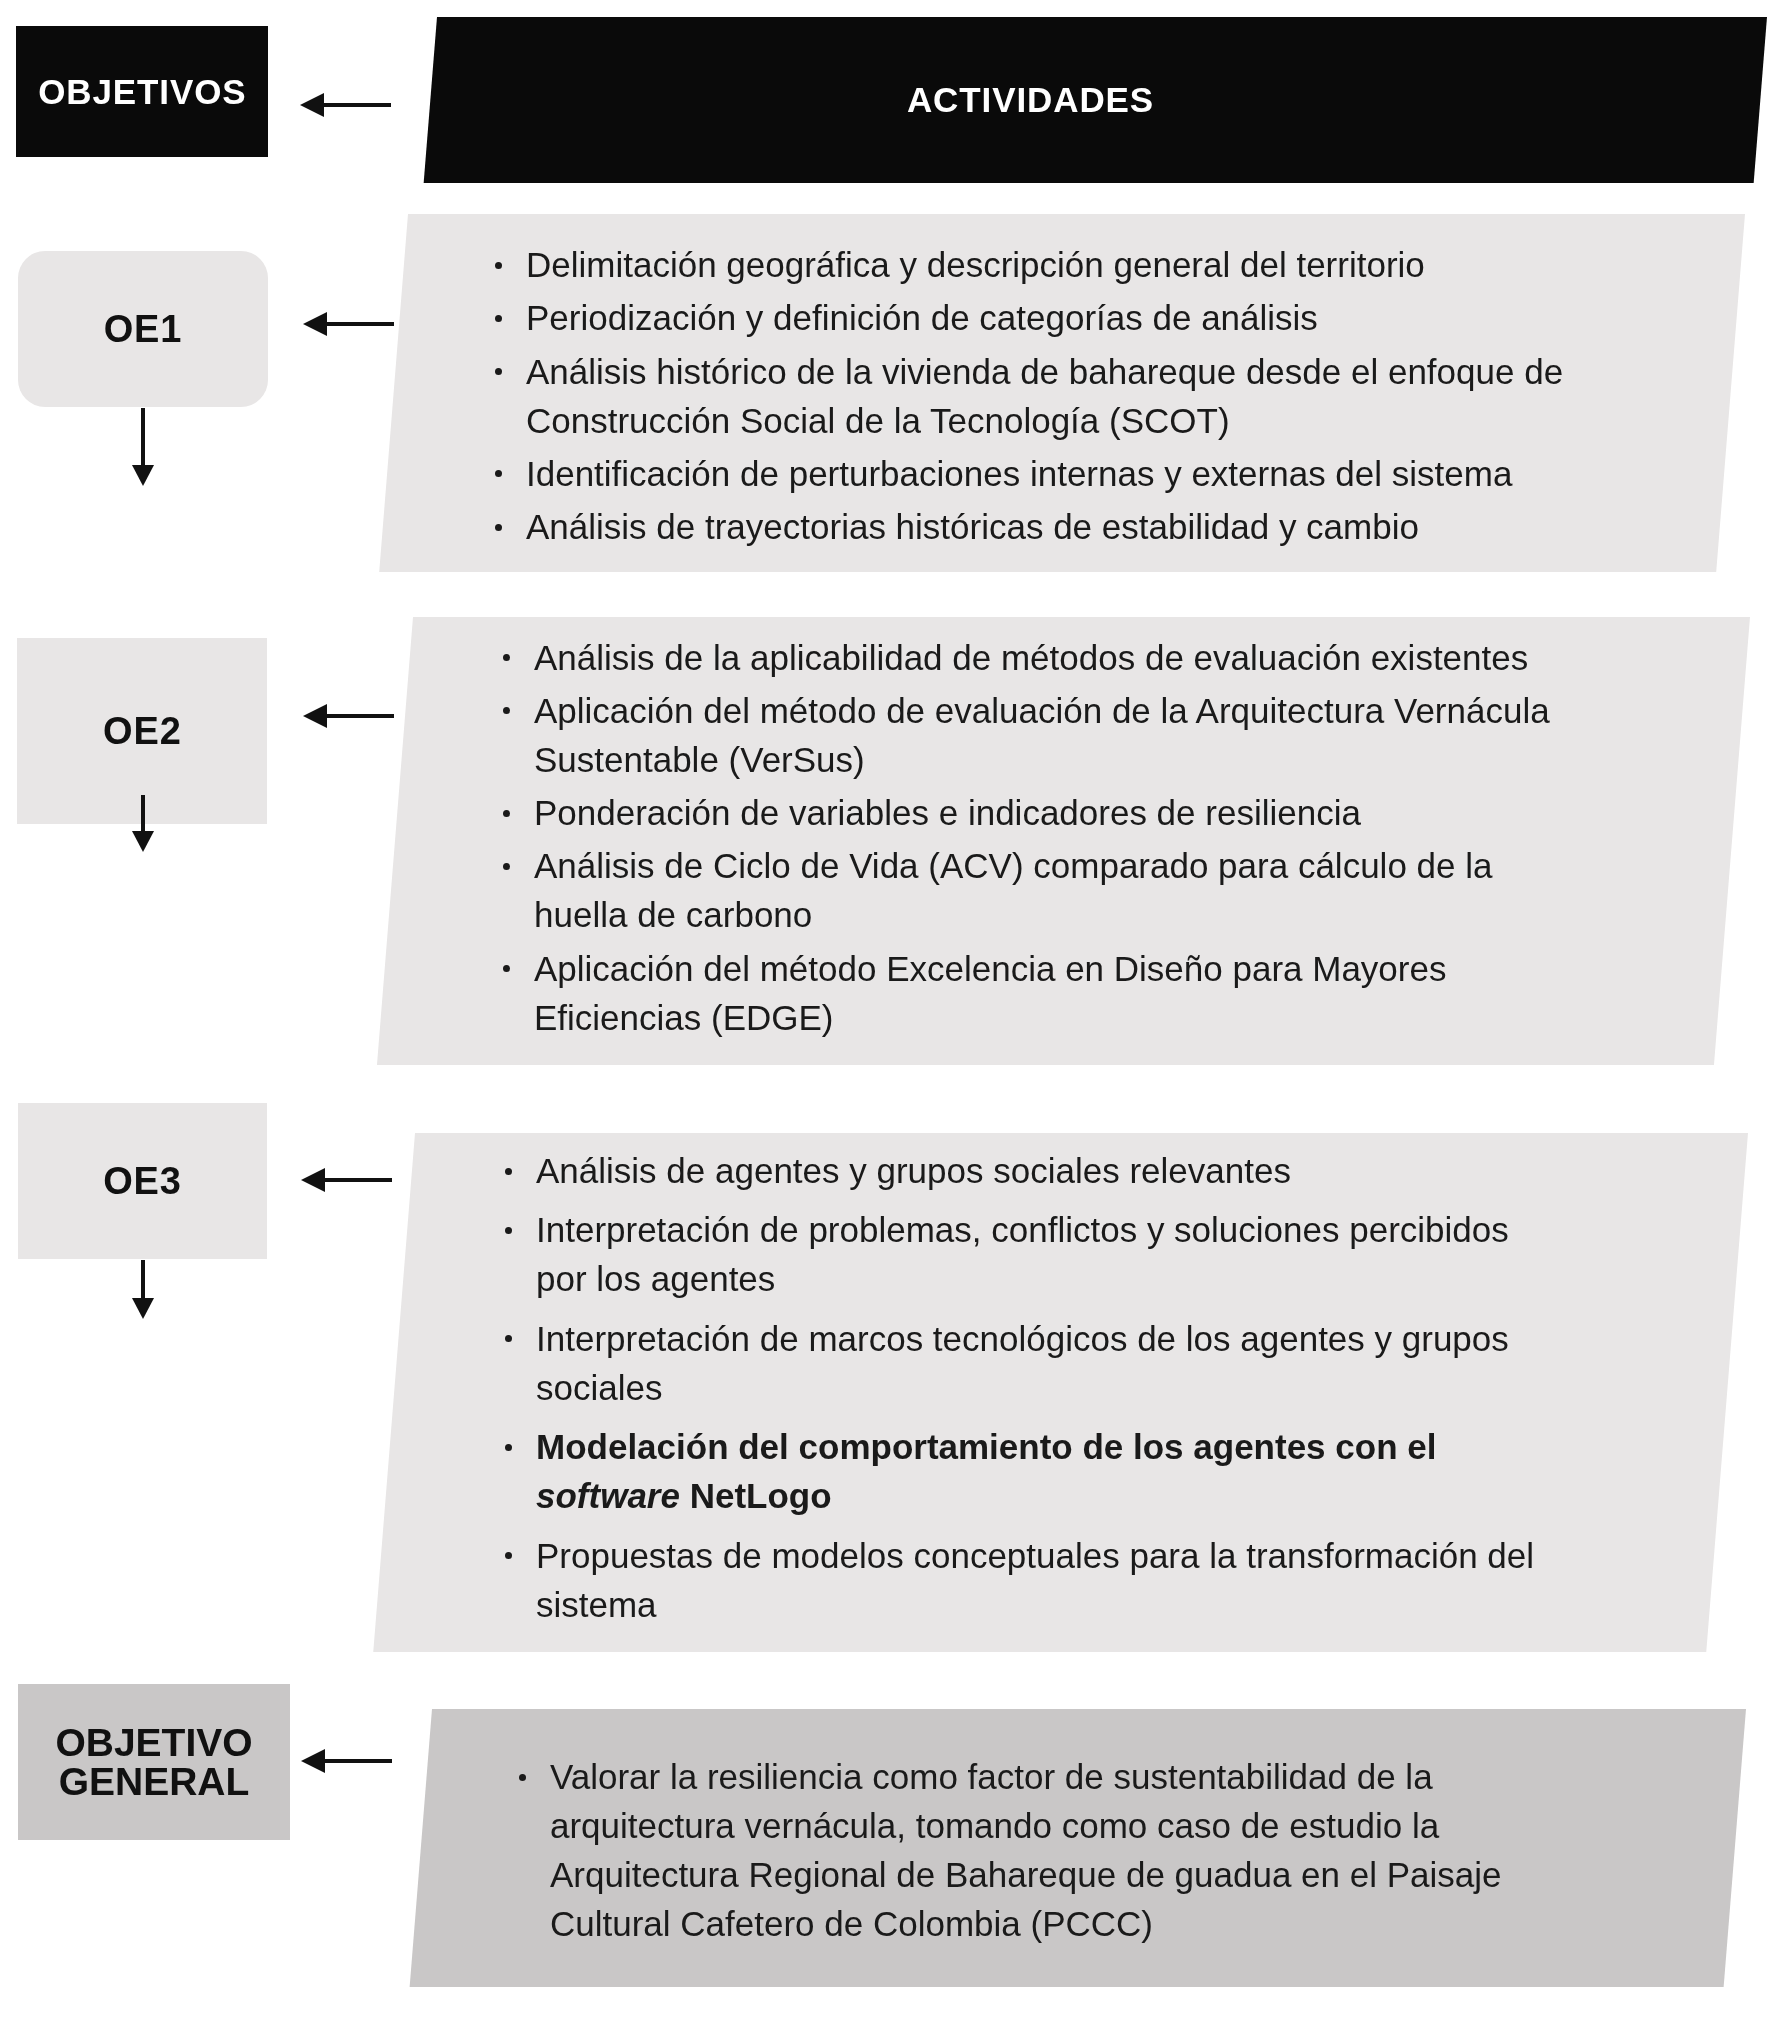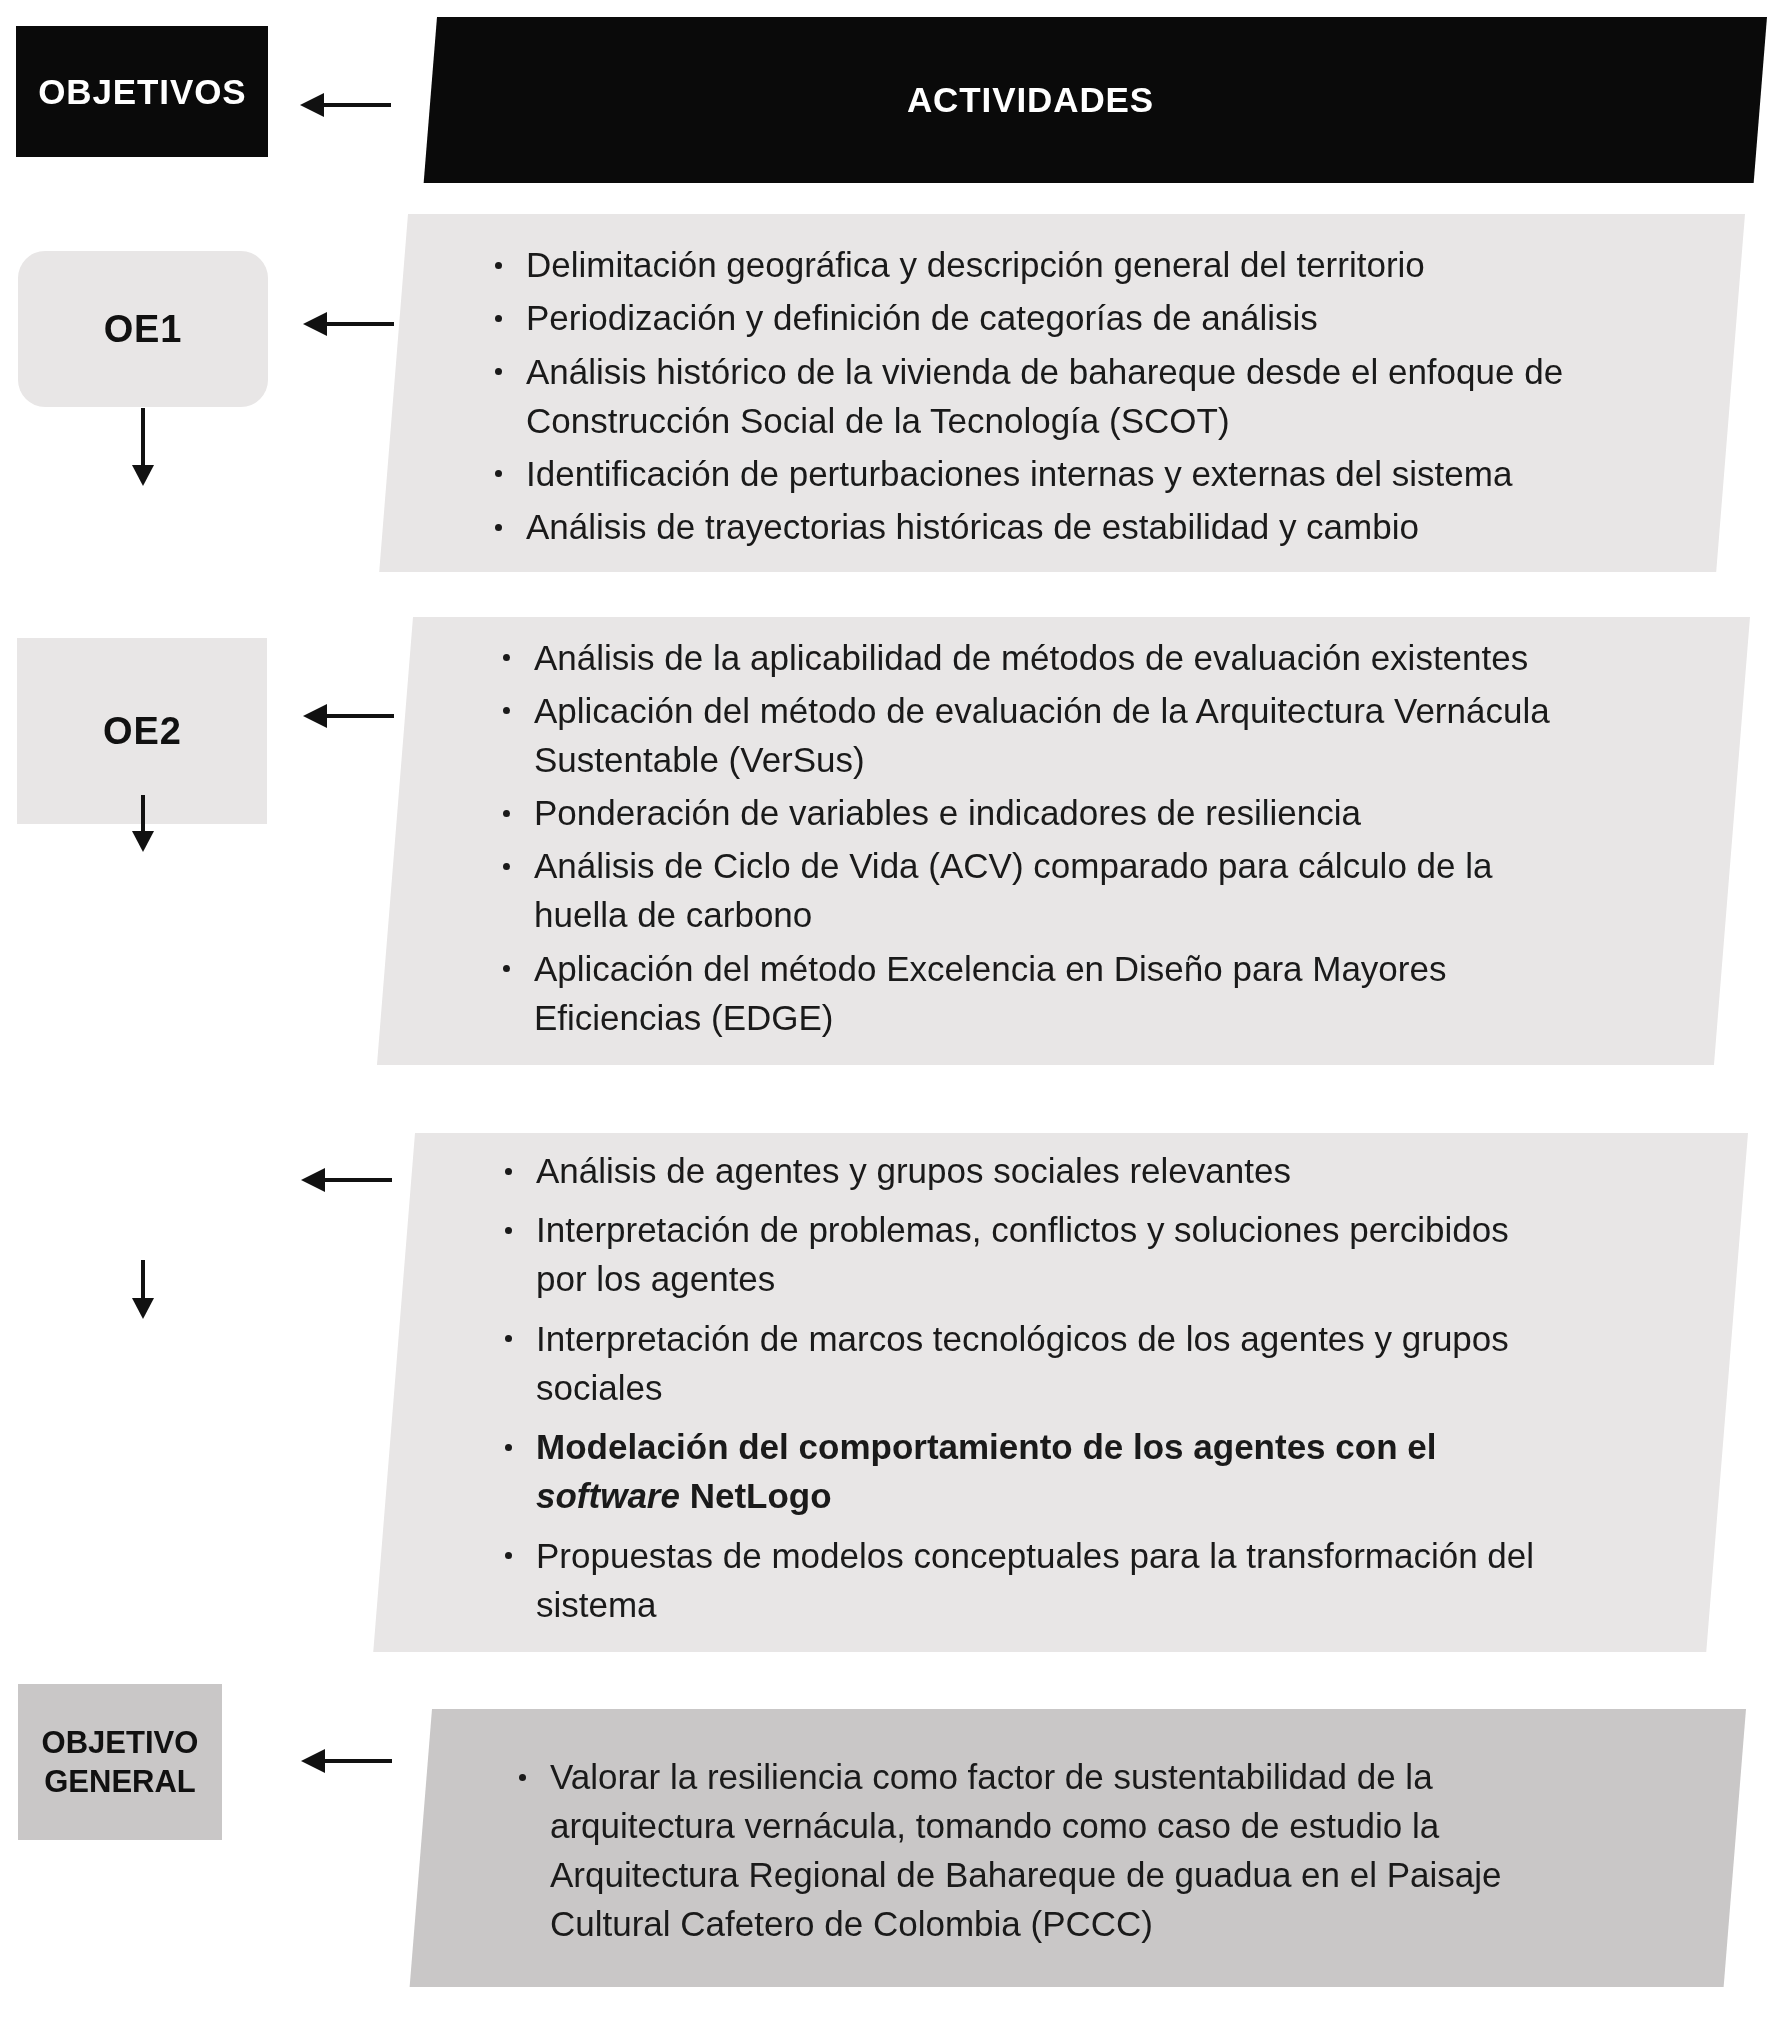--- a/index.html
+++ b/index.html
@@ -10,21 +10,21 @@
   .lbox{position:absolute;display:flex;align-items:center;justify-content:center;text-align:center;}
   .lbox span{display:block;}
   .black{background:#0a0a0a;color:#ffffff;}
   .light{background:#e8e6e6;color:#111111;}
   .dark{background:#c9c7c7;color:#111111;}
 
   #box-objetivos{left:16.4px;top:26px;width:252px;height:131px;font-size:35px;font-weight:700;letter-spacing:0.9px;}
   #box-oe1{left:18px;top:251px;width:250px;height:156px;font-size:38px;font-weight:700;letter-spacing:0.9px;border-radius:27px;}
   #box-oe2{left:17.3px;top:638px;width:250px;height:186px;font-size:38px;font-weight:700;letter-spacing:0.9px;}
   #box-oe3{left:18px;top:1103px;width:249px;height:156px;font-size:38px;font-weight:700;letter-spacing:0.9px;}
-  #box-og{left:18px;top:1684px;width:204px;height:156px;font-size:31px;font-weight:700;line-height:39px;padding:0 10.4px;box-sizing:border-box;justify-content:flex-end;}
+  #box-og{left:18px;top:1684px;width:272px;height:156px;font-size:39px;font-weight:700;line-height:39px;padding:0 10.4px;box-sizing:border-box;justify-content:flex-end;}
 
   
   .varrow{position:absolute;width:24px;display:flex;flex-direction:column;align-items:center;}
   .vshaft{width:4.3px;background:#111111;}
   .vhead{width:0;height:0;border-left:11.2px solid transparent;border-right:11.2px solid transparent;border-top:21px solid #111111;}
   #va-1{left:131px;top:408px;} #va-1 .vshaft{height:57px;}
   #va-2{left:131px;top:795px;} #va-2 .vshaft{height:36px;}
   #va-3{left:131px;top:1260px;} #va-3 .vshaft{height:38px;}
 
   
@@ -71,20 +71,23 @@
 <div class="stage">
 
   <div class="lbox black" id="box-objetivos">
     <span>OBJETIVOS</span>
   </div>
   <div class="lbox light" id="box-oe1">
     <span>OE1</span>
   </div>
   <div class="lbox light" id="box-oe2">
     <span>OE2</span>
+  </div>
+  <div class="lbox light" id="box-oe3">
+    <span>OE3</span>
   </div>
   <div class="lbox dark" id="box-og">
     <span>OBJETIVO GENERAL</span>
   </div>
 
   <div class="varrow" id="va-1">
       <div class="vshaft"></div>
       <div class="vhead"></div>
     </div>
   <div class="varrow" id="va-2">

